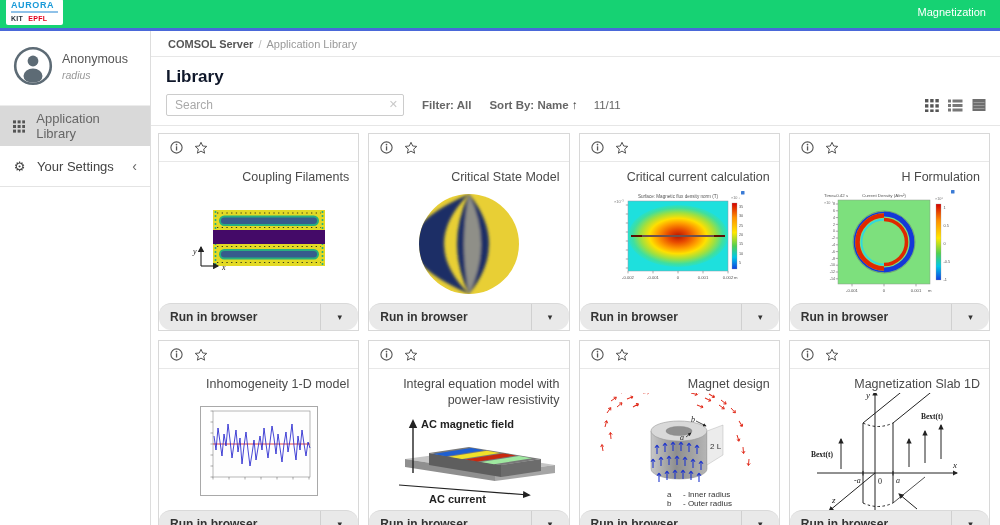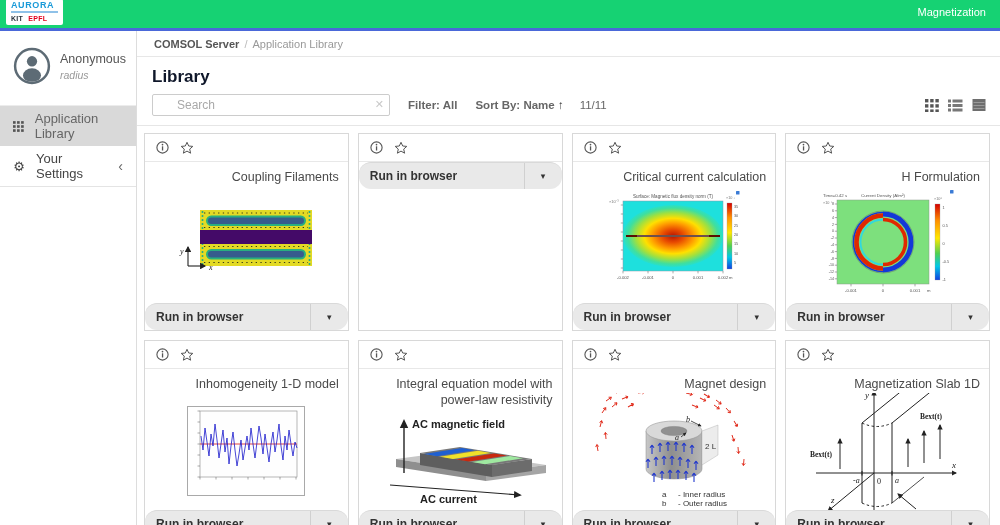--- a/index.html
+++ b/index.html
@@ -8,40 +8,40 @@
   .topbar{height:28px;background:#16d273;display:flex;align-items:center;justify-content:space-between;padding:0 14px 4px 6px;box-sizing:border-box;}
   .logo{background:#fff;border-radius:2px;padding:2px 5px 3px;line-height:1;cursor:pointer;}
   .logo-title{color:#1a9ad8;font-weight:bold;font-size:9px;letter-spacing:.6px;}
   .logo-sub{height:2px;background:#8fc1e8;margin:1.5px 0 2px;width:47px;}
   .logo-row{font-size:7px;font-weight:bold;letter-spacing:.3px;}
   .kit{color:#28323c;} .epfl{color:#e2001a;margin-left:5px;}
   .notifications{color:#fff;font-size:11px;cursor:pointer;}
   .accent{height:3px;background:#4a68d9;}
   
   .app{display:flex;height:494px;overflow:hidden;}
-  .sidebar{width:137px;flex-shrink:0;border-right:1px solid #ddd;box-sizing:border-box;background:#fff;}
+  .sidebar{width:151px;flex-shrink:0;border-right:1px solid #ddd;box-sizing:border-box;background:#fff;}
   .user{display:flex;align-items:flex-start;gap:9px;padding:15px 10px 13px 13px;}
   .user-name{font-size:12.5px;color:#555;margin-top:6px;}
   .user-role{font-size:10.5px;color:#999;font-style:italic;margin-top:3px;}
   .nav{margin-top:6px;border-top:1px solid #ececec;}
   .nav-item{display:flex;align-items:center;gap:11px;padding:0 13px;height:40px;font-size:13px;color:#555;cursor:pointer;}
   .nav-item.active{background:#d9d9d9;color:#666;}
   .nav-item.plain{border-bottom:1px solid #e4e4e4;color:#444;}
   .chevron{margin-left:auto;color:#666;font-size:14px;line-height:1;}
   .gear{font-size:13px;color:#444;width:13px;text-align:center;}
   .main{flex:1;min-width:0;}
   .breadcrumb{height:25px;display:flex;align-items:center;gap:5px;padding-left:17px;border-bottom:1px solid #e7e7e7;font-size:11px;}
   .crumb-root{color:#555;font-weight:bold;cursor:pointer;}
   .crumb-sep{color:#bbb;}
   .crumb-cur{color:#999;}
   .content{padding:0 10px 0 7px;}
   .section-title{font-size:17px;font-weight:bold;color:#0f172a;margin:10px 0 7px 8px;}
   .toolbar{display:flex;align-items:center;margin-left:8px;height:22px;}
   .search-wrap{position:relative;width:238px;}
-  .search{width:100%;height:22px;box-sizing:border-box;border:1px solid #ccc;border-radius:2px;font-family:"Liberation Sans",sans-serif;font-size:12px;padding:0 20px 0 24px;color:#701a75;outline:none;}
+  .search{width:100%;height:22px;box-sizing:border-box;border:1px solid #ccc;border-radius:2px;font-family:"Liberation Sans",sans-serif;font-size:12px;padding:0 20px 0 8px;color:#701a75;outline:none;}
   .search::placeholder{color:#a9a9a9;}
   .clear-x{position:absolute;right:6px;top:4px;color:#c9c9c9;font-size:11px;cursor:pointer;}
   .tb-text{font-size:11.5px;color:#666;font-weight:bold;margin-left:18px;cursor:pointer;white-space:nowrap;}
   .tb-count{font-size:11.5px;color:#666;font-weight:normal;margin-left:16px;text-align:center;}
   .sort-arrow{color:#333;font-weight:normal;}
   .views{margin-left:auto;display:flex;gap:9px;align-items:center;padding-right:4px;}
   .views svg{cursor:pointer;display:block;}
   .hr{border-bottom:1px solid #e6e6e6;margin:9px -10px 0 -7px;}
   
   .grid{display:grid;grid-template-columns:repeat(4,1fr);gap:9px;margin-top:7px;}
@@ -219,20 +219,41 @@
         <div class="card">
           <div class="card-head">
             <svg width="13" height="13" viewBox="0 0 13 13">
                 <circle cx="6.5" cy="6.5" r="5.6" fill="none" stroke="#555" stroke-width="1.1"></circle>
                 <rect x="5.9" y="5.3" width="1.3" height="4.2" fill="#555"></rect>
                 <circle cx="6.5" cy="3.6" r="0.85" fill="#555"></circle>
               </svg>
             <svg width="14" height="14" viewBox="0 0 14 14">
                 <path d="M7,1.3 L8.7,5 L12.8,5.4 L9.7,8.1 L10.6,12.2 L7,10.1 L3.4,12.2 L4.3,8.1 L1.2,5.4 L5.3,5 Z" fill="none" stroke="#555" stroke-width="1" stroke-linejoin="round"></path>
               </svg>
+          </div>
+          <div class="card-body">
+            <div class="card-title">Critical State Model</div>
+            <div class="fig-wrap">
+              <svg width="104" height="104" viewBox="0 0 104 104">
+                <defs>
+                  <clipPath id="clip2">
+                      <circle cx="52" cy="52" r="50"></circle>
+                    </clipPath>
+                  <filter id="blur2" x="-20%" y="-20%" width="140%" height="140%">
+                      <feGaussianBlur stdDeviation="1.8"></feGaussianBlur>
+                    </filter>
+                </defs>
+                <circle cx="52" cy="52" r="50" fill="#e8cf35"></circle>
+                <g clip-path="url(#clip2)" filter="url(#blur2)">
+                  <path d="M52,2 Q-62,52 52,102 Q2,52 52,2 Z" fill="#1b2d66"></path>
+                  <path d="M52,2 Q28,52 52,102 Q92,52 52,2 Z" fill="#1b2d66"></path>
+                  <path d="M52,2 Q42,52 52,102 Q76,52 52,2 Z" fill="#8f8f88"></path>
+                </g>
+              </svg>
+            </div>
           </div>
           <div class="card-foot">
             <span class="run-label">Run in browser</span>
             <span class="dd">
                 <span>▾</span>
               </span>
           </div>
         </div>
 
         <div class="card">

